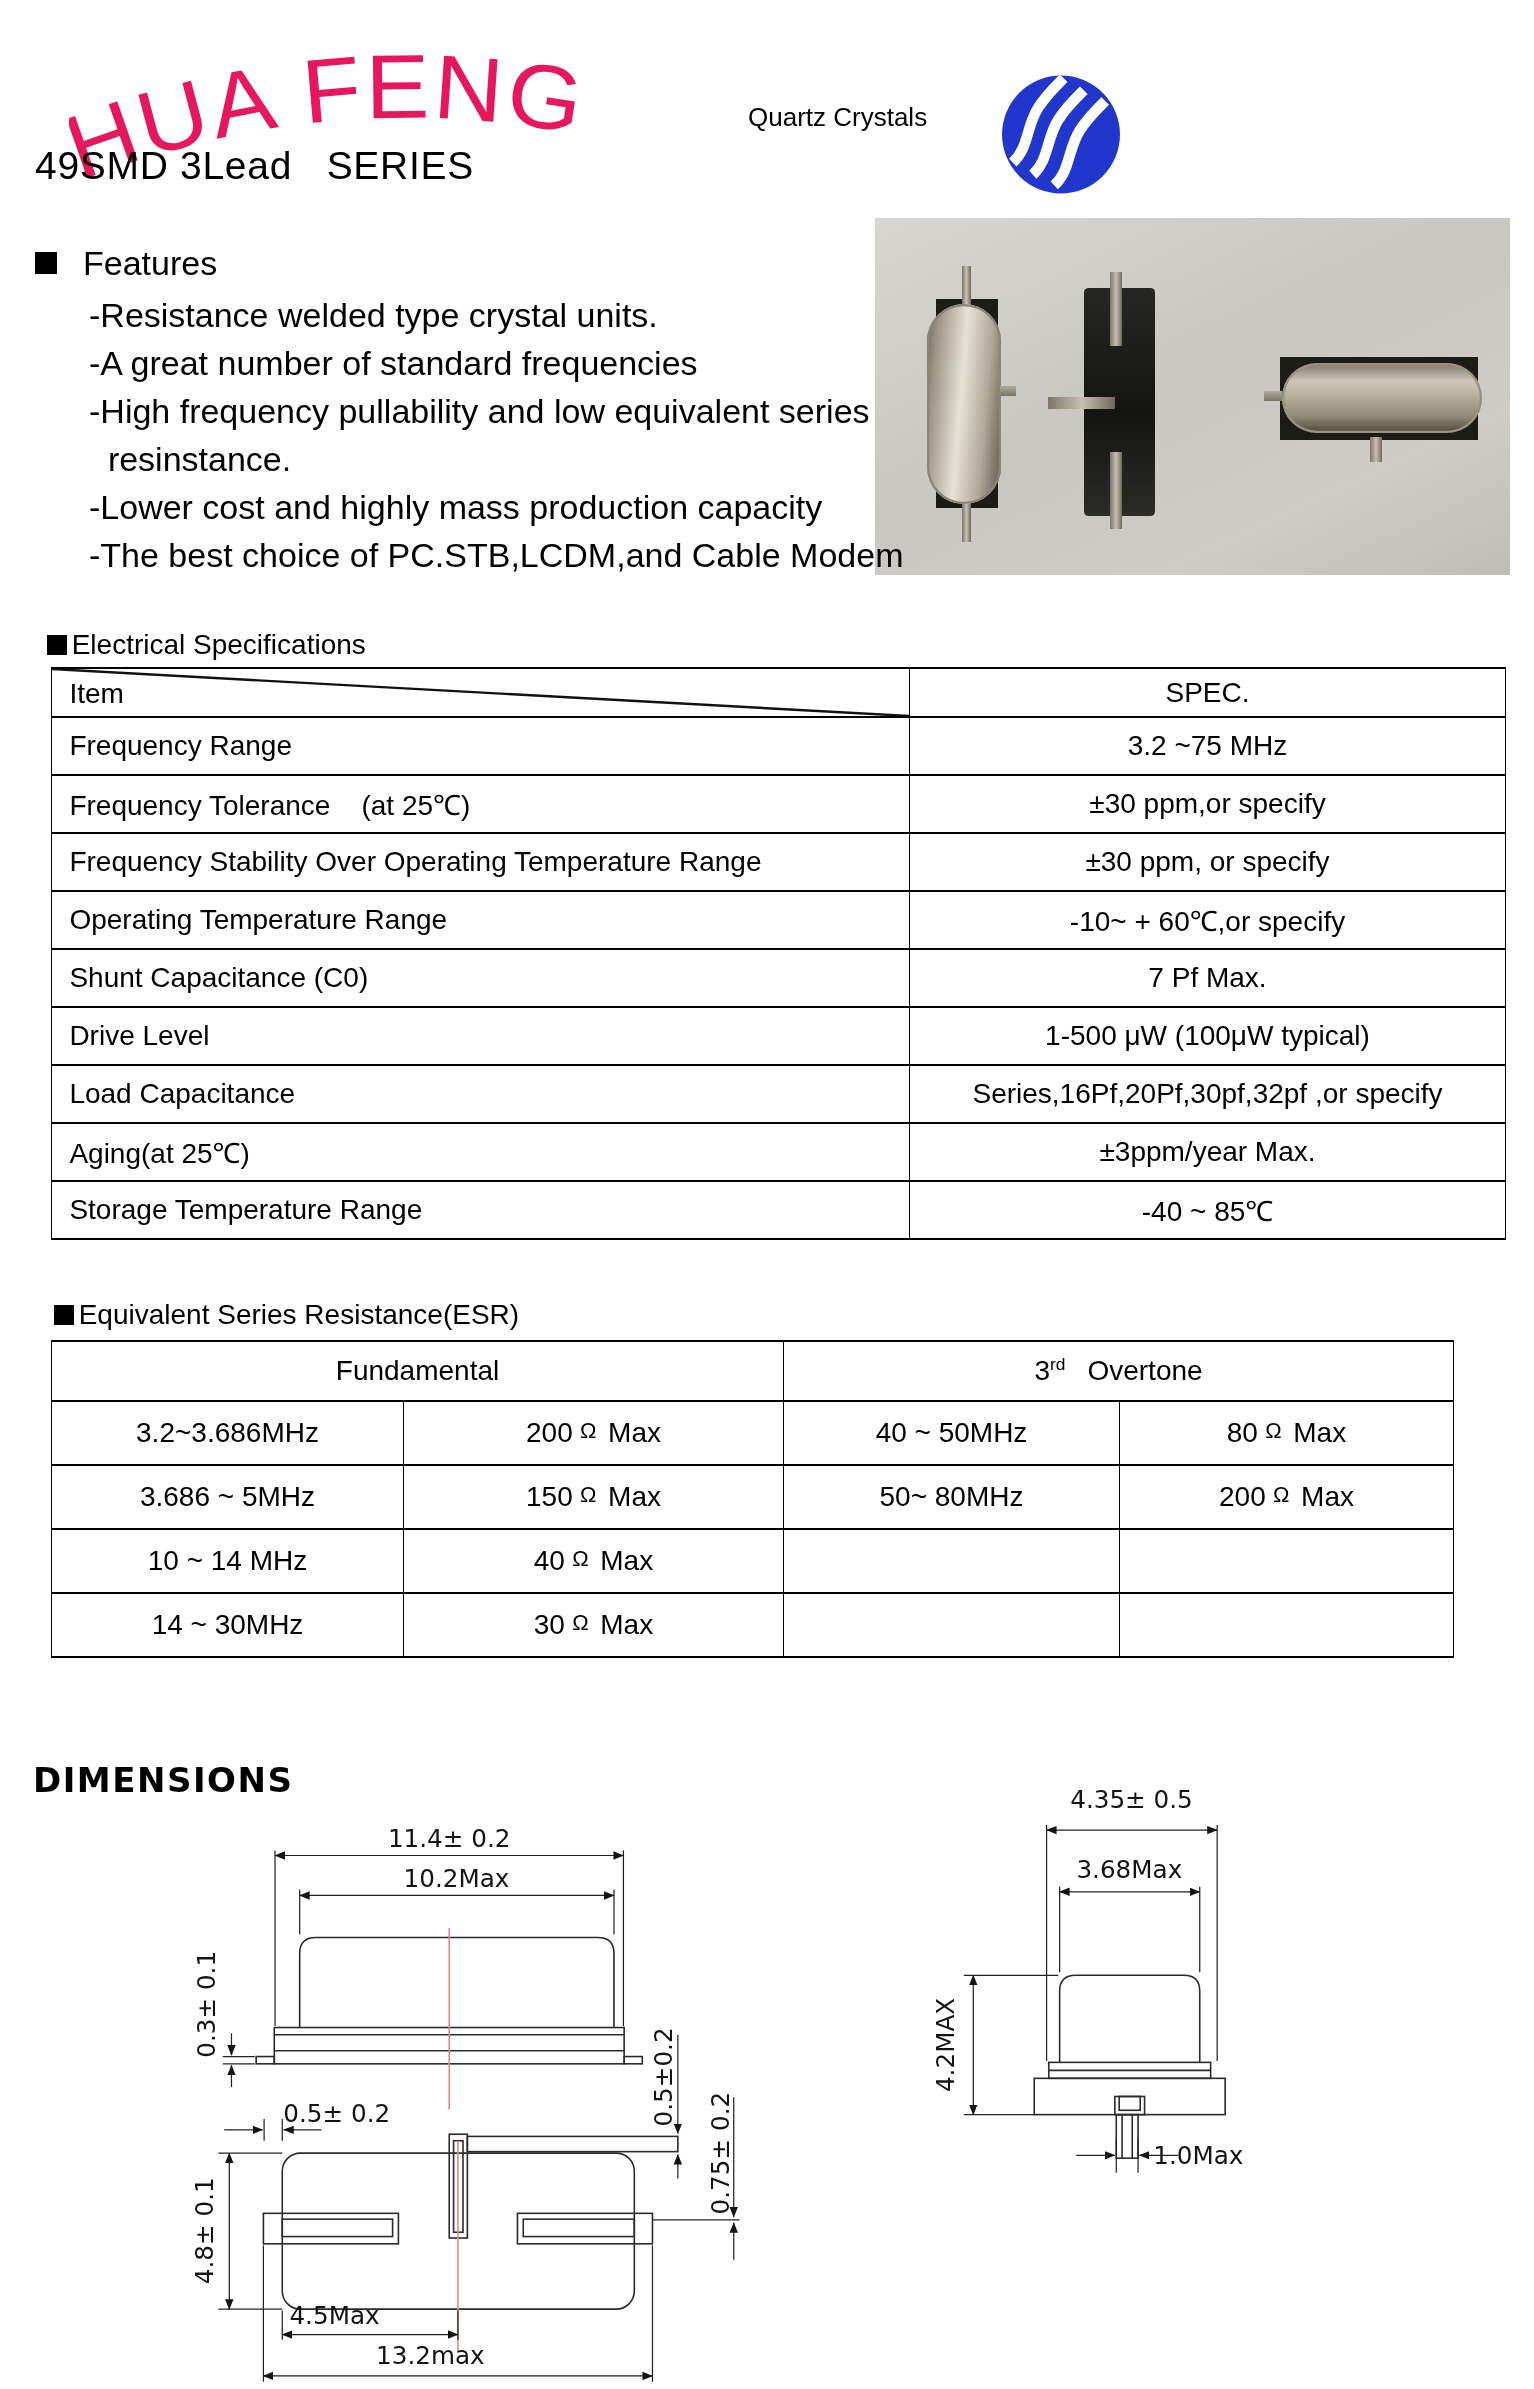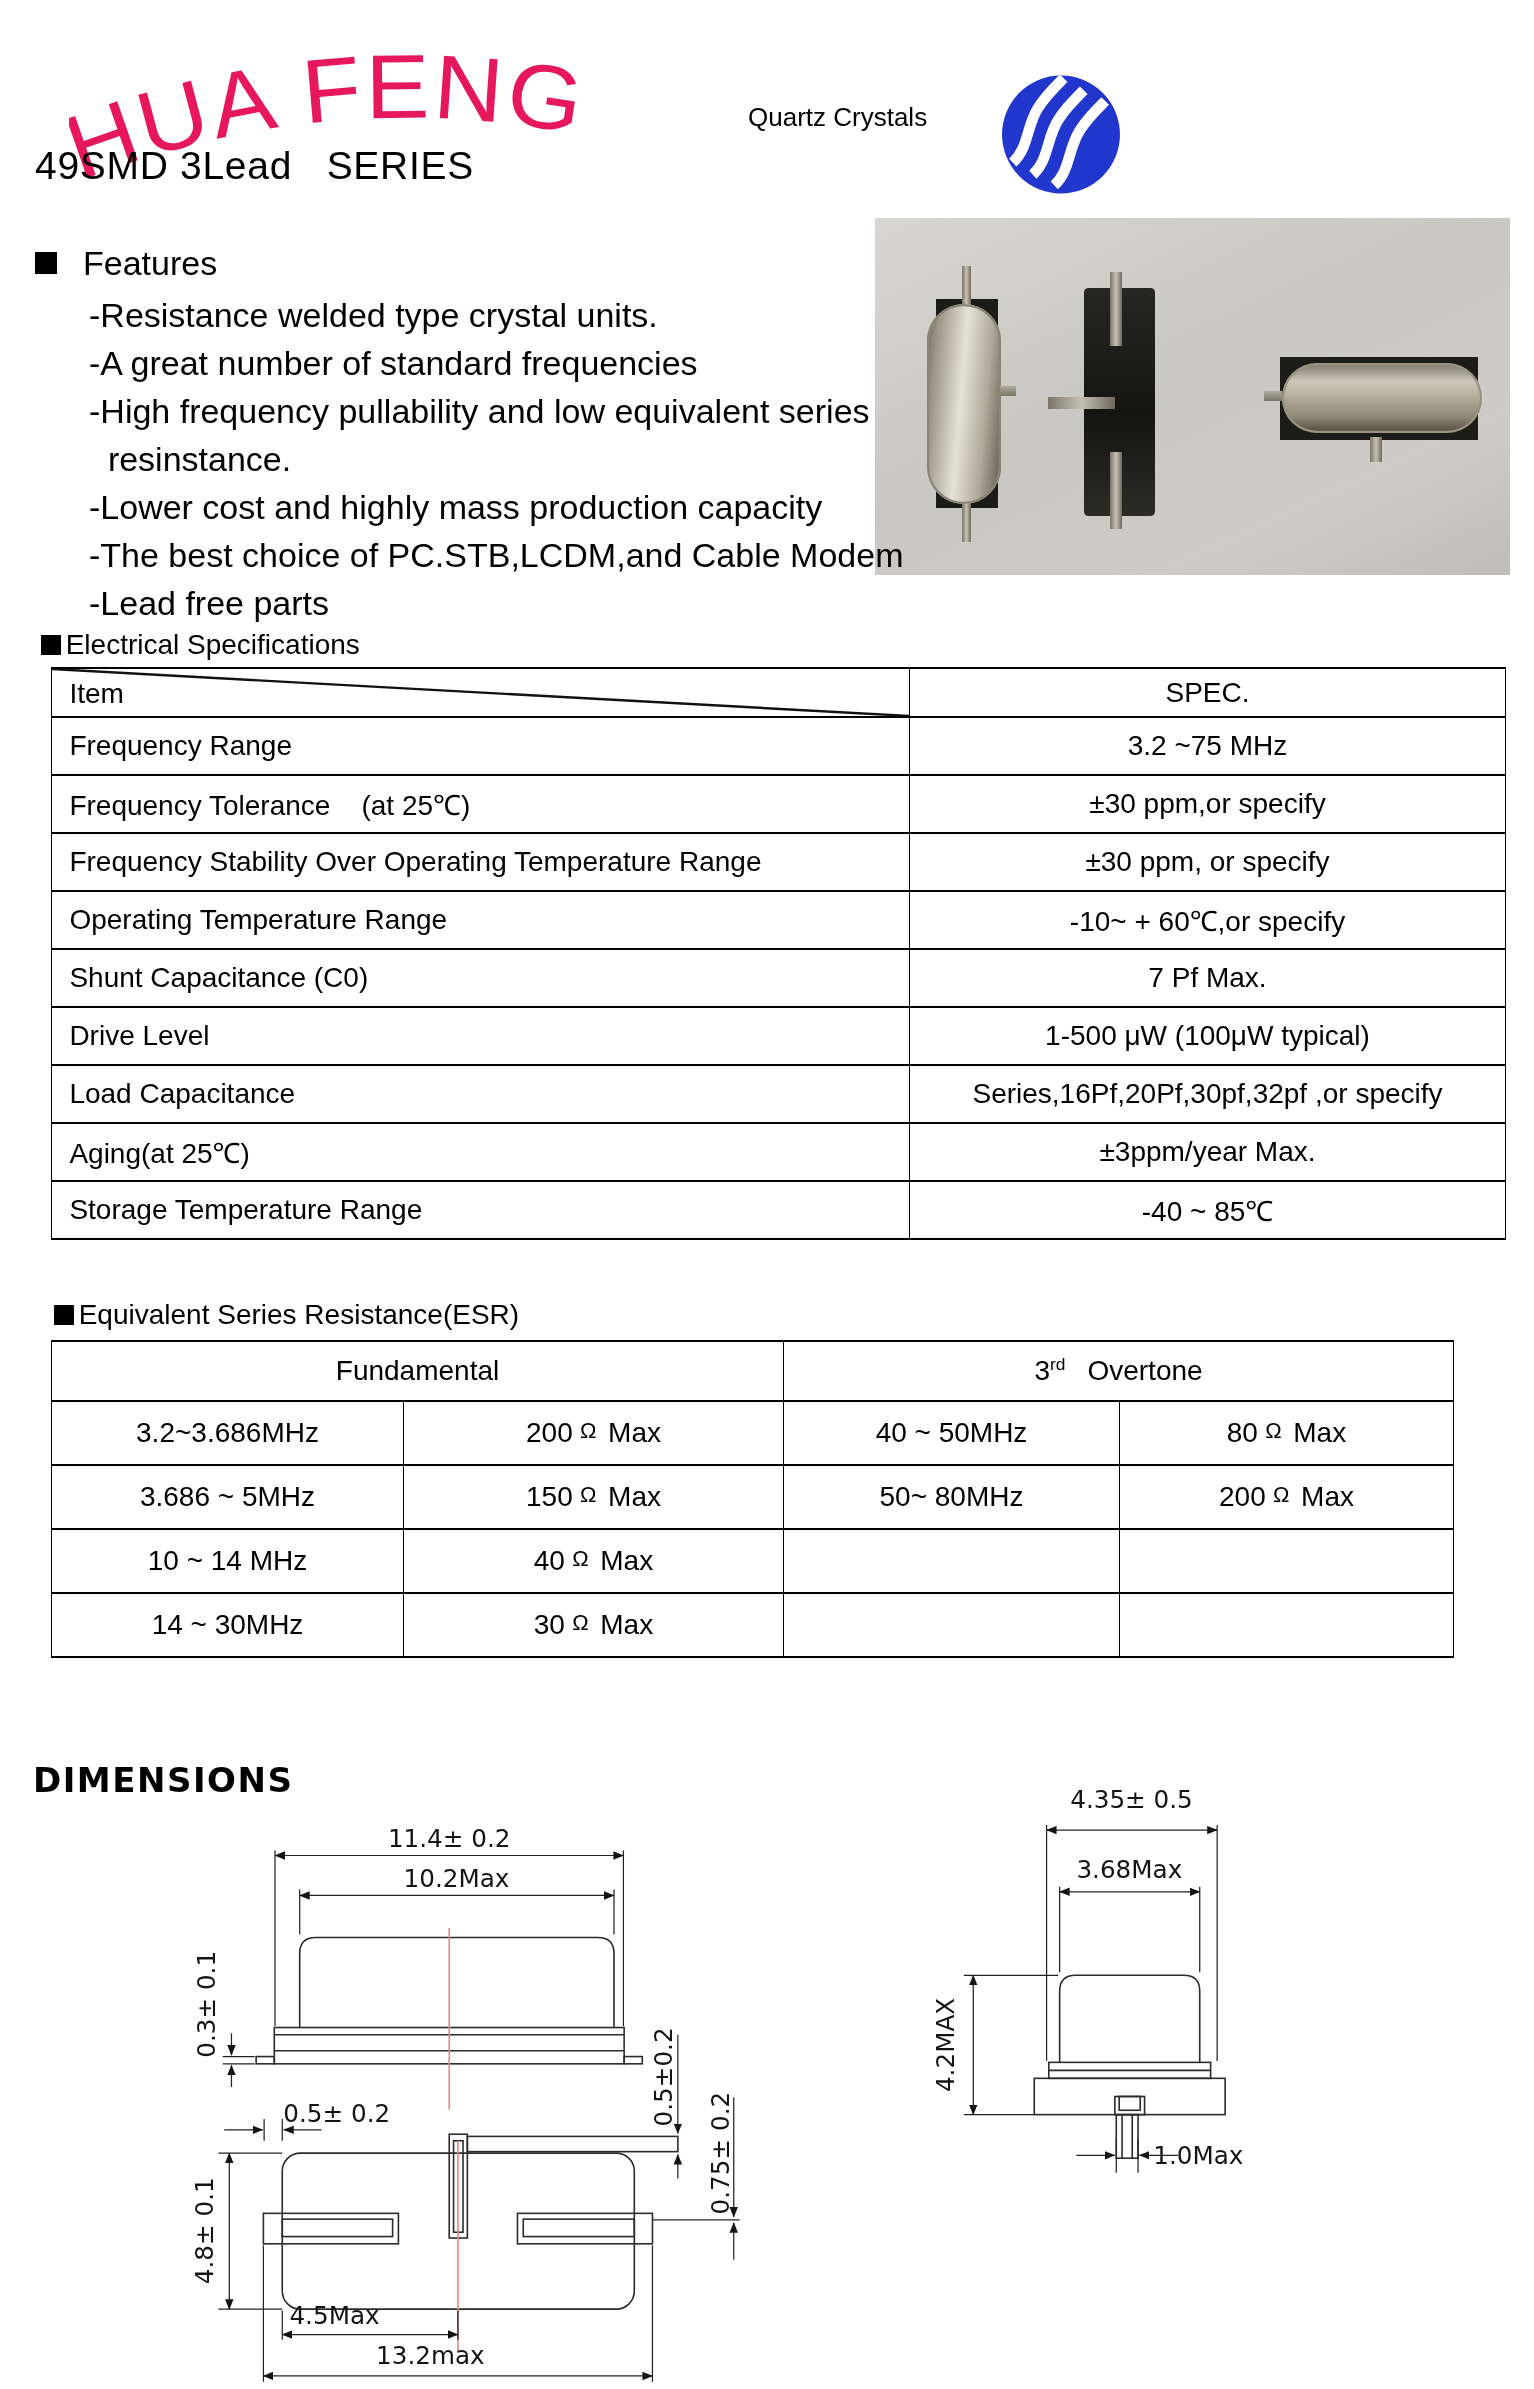--- a/index.html
+++ b/index.html
@@ -24,21 +24,21 @@
 
   
   .features{position:absolute;left:35px;top:244px;width:835px;font-size:34px;}
   .features-head{display:flex;align-items:center;gap:26px;height:38px;}
   .sq30{width:22px;height:22px;background:#000;flex:0 0 auto;}
   .sq28{width:20.3px;height:20.3px;background:#000;flex:0 0 auto;}
   .feature-line{white-space:pre;line-height:48px;padding-left:54px;}
 
   
   .sec-title{position:absolute;display:flex;align-items:center;gap:4.4px;font-size:28px;}
-  #elec-title{left:41px;top:629px;text-align:center;}
+  #elec-title{left:47px;top:629px;text-align:center;}
   #esr-title{left:54px;top:1299px;}
 
   
   table{border-collapse:collapse;table-layout:fixed;}
   .spec-table{position:absolute;left:51px;top:667px;width:1455px;font-size:28px;}
   .spec-table th,.spec-table td{border:1.5px solid #000;border-top-width:2.9px;border-bottom-width:2.9px;padding:0;overflow:hidden;}
   .spec-table tr{height:58px;}
   .spec-table tr.hdr{height:49px;}
   .cell-item{text-align:left;padding-left:17.4px !important;white-space:pre;}
   .cell-spec{text-align:center;}
@@ -114,21 +114,20 @@
       <span class="sq30"></span>
       <span>Features</span>
     </div>
     <div style="height:8.7px;"></div>
     <div class="feature-line">-Resistance welded type crystal units.</div>
     <div class="feature-line">-A great number of standard frequencies</div>
     <div class="feature-line">-High frequency pullability and low equivalent series</div>
     <div class="feature-line">  resinstance.</div>
     <div class="feature-line">-Lower cost and highly mass production capacity</div>
     <div class="feature-line">-The best choice of PC.STB,LCDM,and Cable Modem</div>
-    <div class="feature-line">-Lead free parts</div>
   </div>
 
   <div class="sec-title" id="elec-title">
     <span class="sq28"></span>
     <span>Electrical Specifications</span>
   </div>
 
   <table class="spec-table">
     <colgroup>
         <col style="width:858px;">

